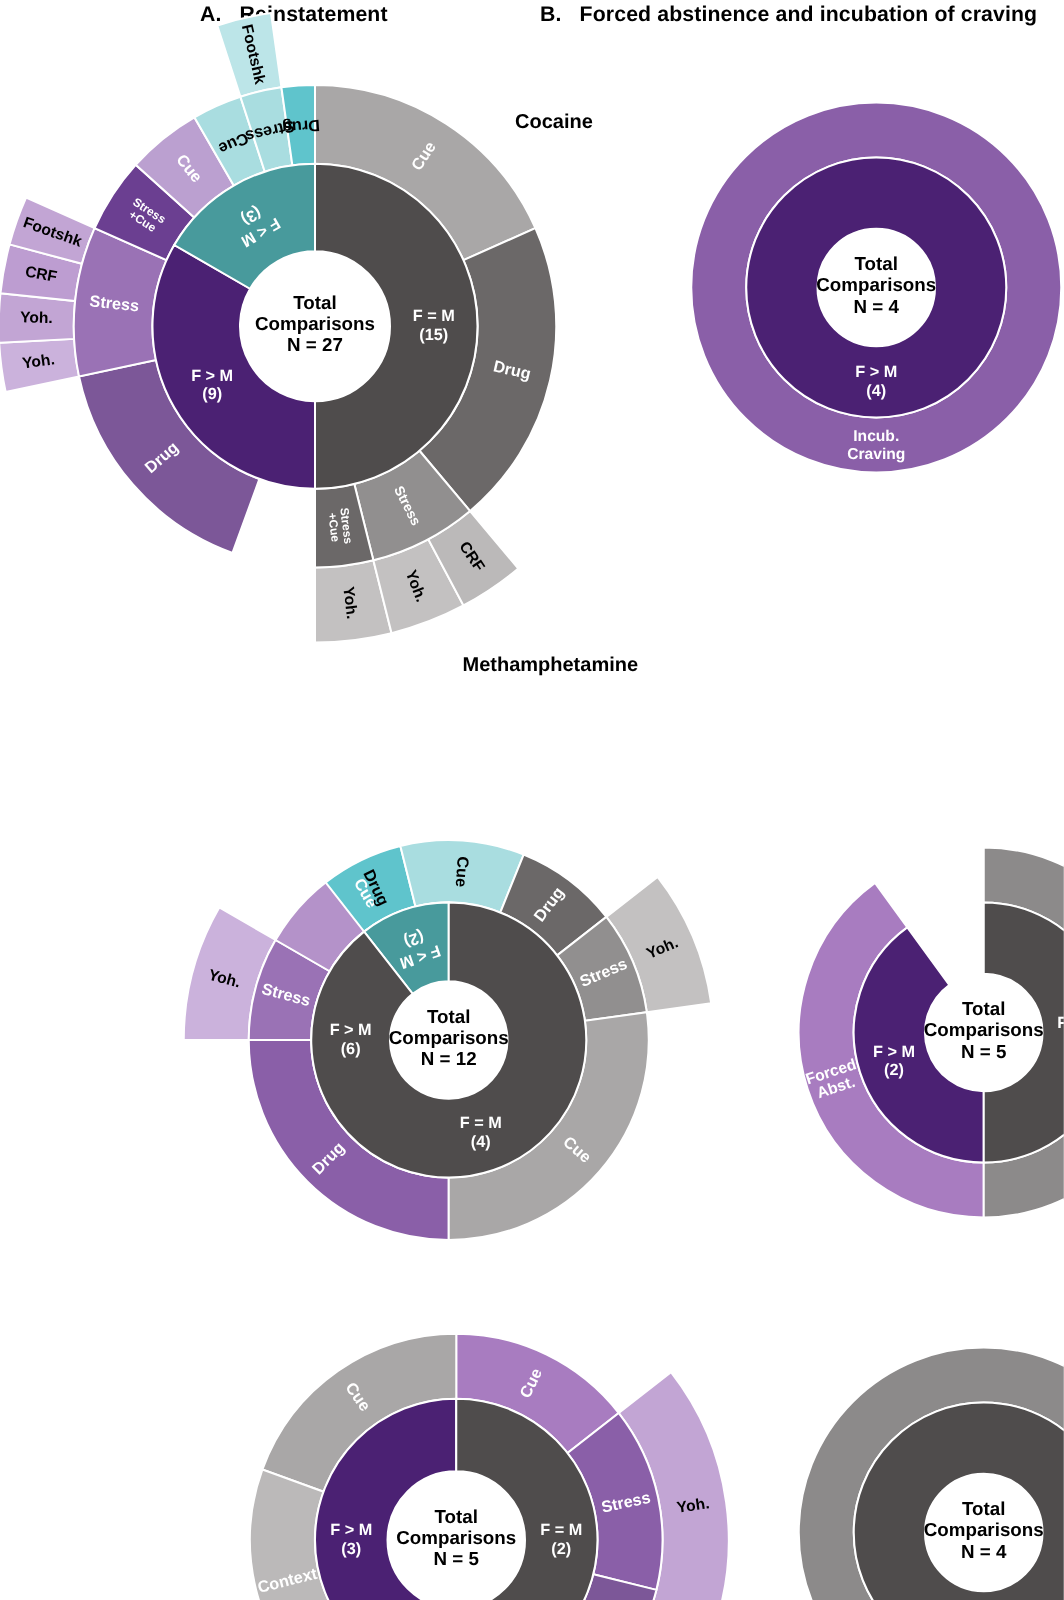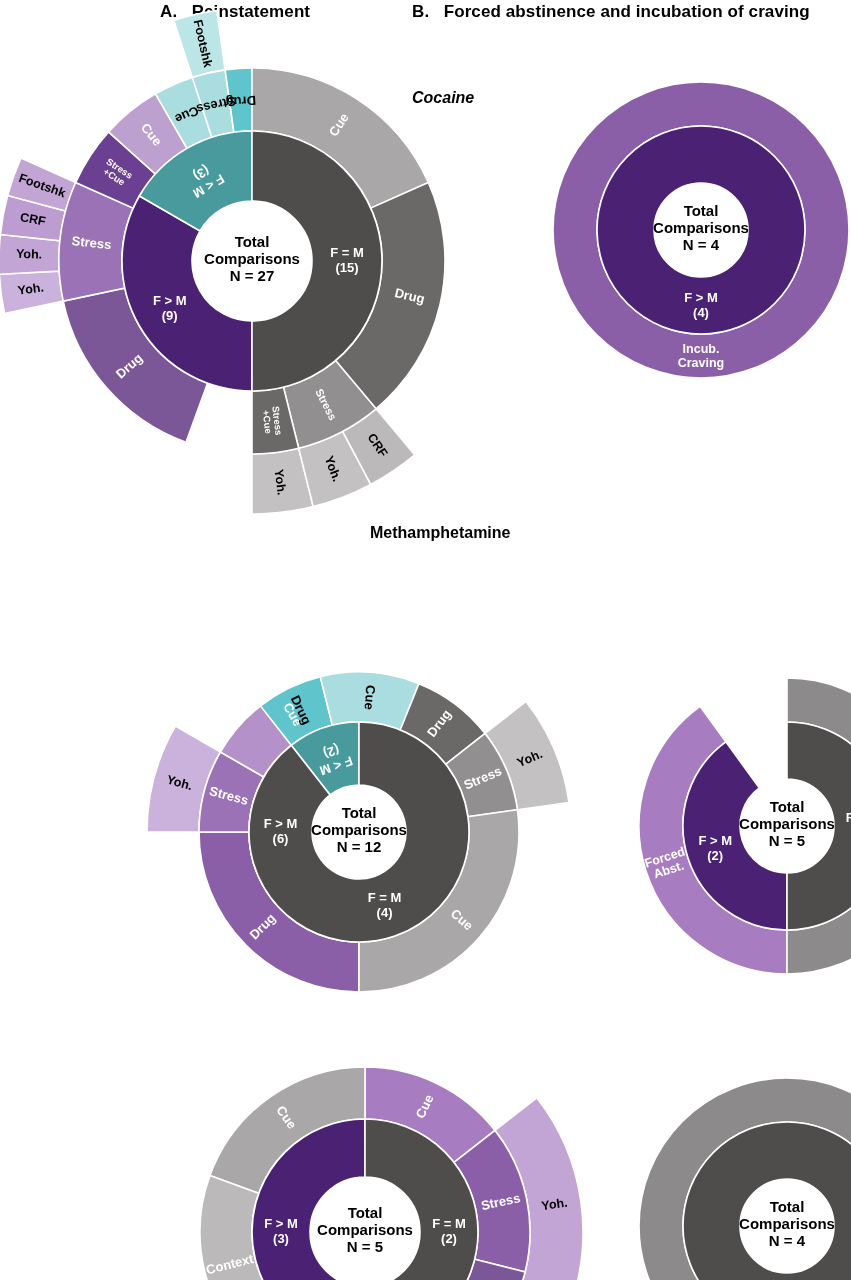--- a/index.html
+++ b/index.html
@@ -16,26 +16,26 @@
   .hub-txt{font-family:"Liberation Sans","DejaVu Sans",sans-serif;font-weight:bold;
            fill:#000;text-anchor:middle;font-size:15px;}
 </style>
 </head>
 <body>
 
 <div class="panel-title" style="left:160px;top:2px;">
   <span>A.</span>
   &nbsp;&nbsp;<span>Reinstatement</span>
 </div>
-<div class="panel-title" style="left:412px;top:2px;">
+<div class="panel-title" style="left:432px;top:2px;">
   <span>B.</span>
   &nbsp;&nbsp;<span>Forced abstinence and incubation of craving</span>
 </div>
 
-<div class="drug-title" style="left:412px;top:89px;font-style:italic;">Cocaine</div>
+<div class="drug-title" style="left:412px;top:89px;">Cocaine</div>
 <div class="drug-title" style="left:354px;top:524px;margin-left:16px;">Methamphetamine</div>
 <div class="drug-title" style="left:412px;top:922px;">Opioids</div>
 
 <div class="chart" id="c0" style="left:0px;   top:16px;">
     <svg width="400" height="480" viewBox="0 0 400 480">
       <g>
         <path d="M 4.528657014347175 297.6016577768931 A 253 253 0 0 1 -0.6532722929071895 258.24099692946476 L 59.264499792367246 255.10083955488815 A 193 193 0 0 0 63.217513058375516 285.12695632782754 Z" fill="#CBB2DC" class="seg"></path>
         <path d="M -0.6532722929071895 258.24099692946476 A 253 253 0 0 1 0.38596047182684856 218.55429879328366 L 60.05727419392326 224.82600658934288 A 193 193 0 0 0 59.264499792367246 255.10083955488815 Z" fill="#C2A5D4" class="seg"></path>
         <path d="M 0.38596047182684856 218.55429879328366 A 253 253 0 0 1 7.62076594886571 179.51878158906226 L 65.57631552620981 195.04792429521348 A 193 193 0 0 0 60.05727419392326 224.82600658934288 Z" fill="#BD9DD1" class="seg"></path>
         <path d="M 7.62076594886571 179.51878158906226 A 253 253 0 0 1 20.872999216421988 142.09562930182256 L 75.68572667497804 166.49982788637055 A 193 193 0 0 0 65.57631552620981 195.04792429521348 Z" fill="#C2A5D4" class="seg"></path>

